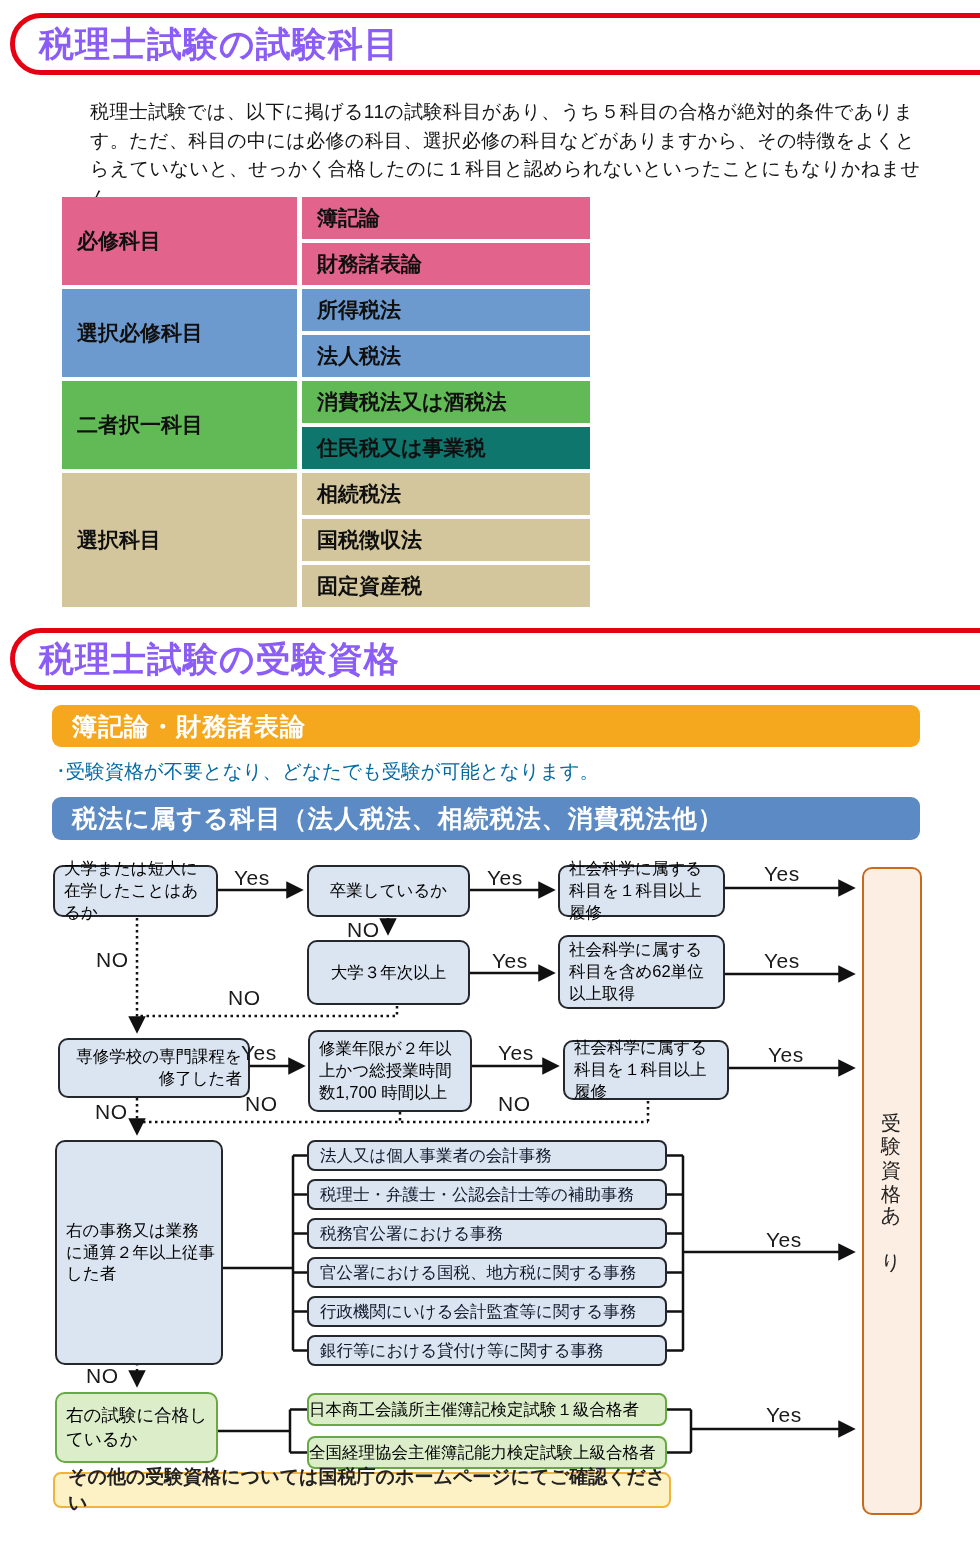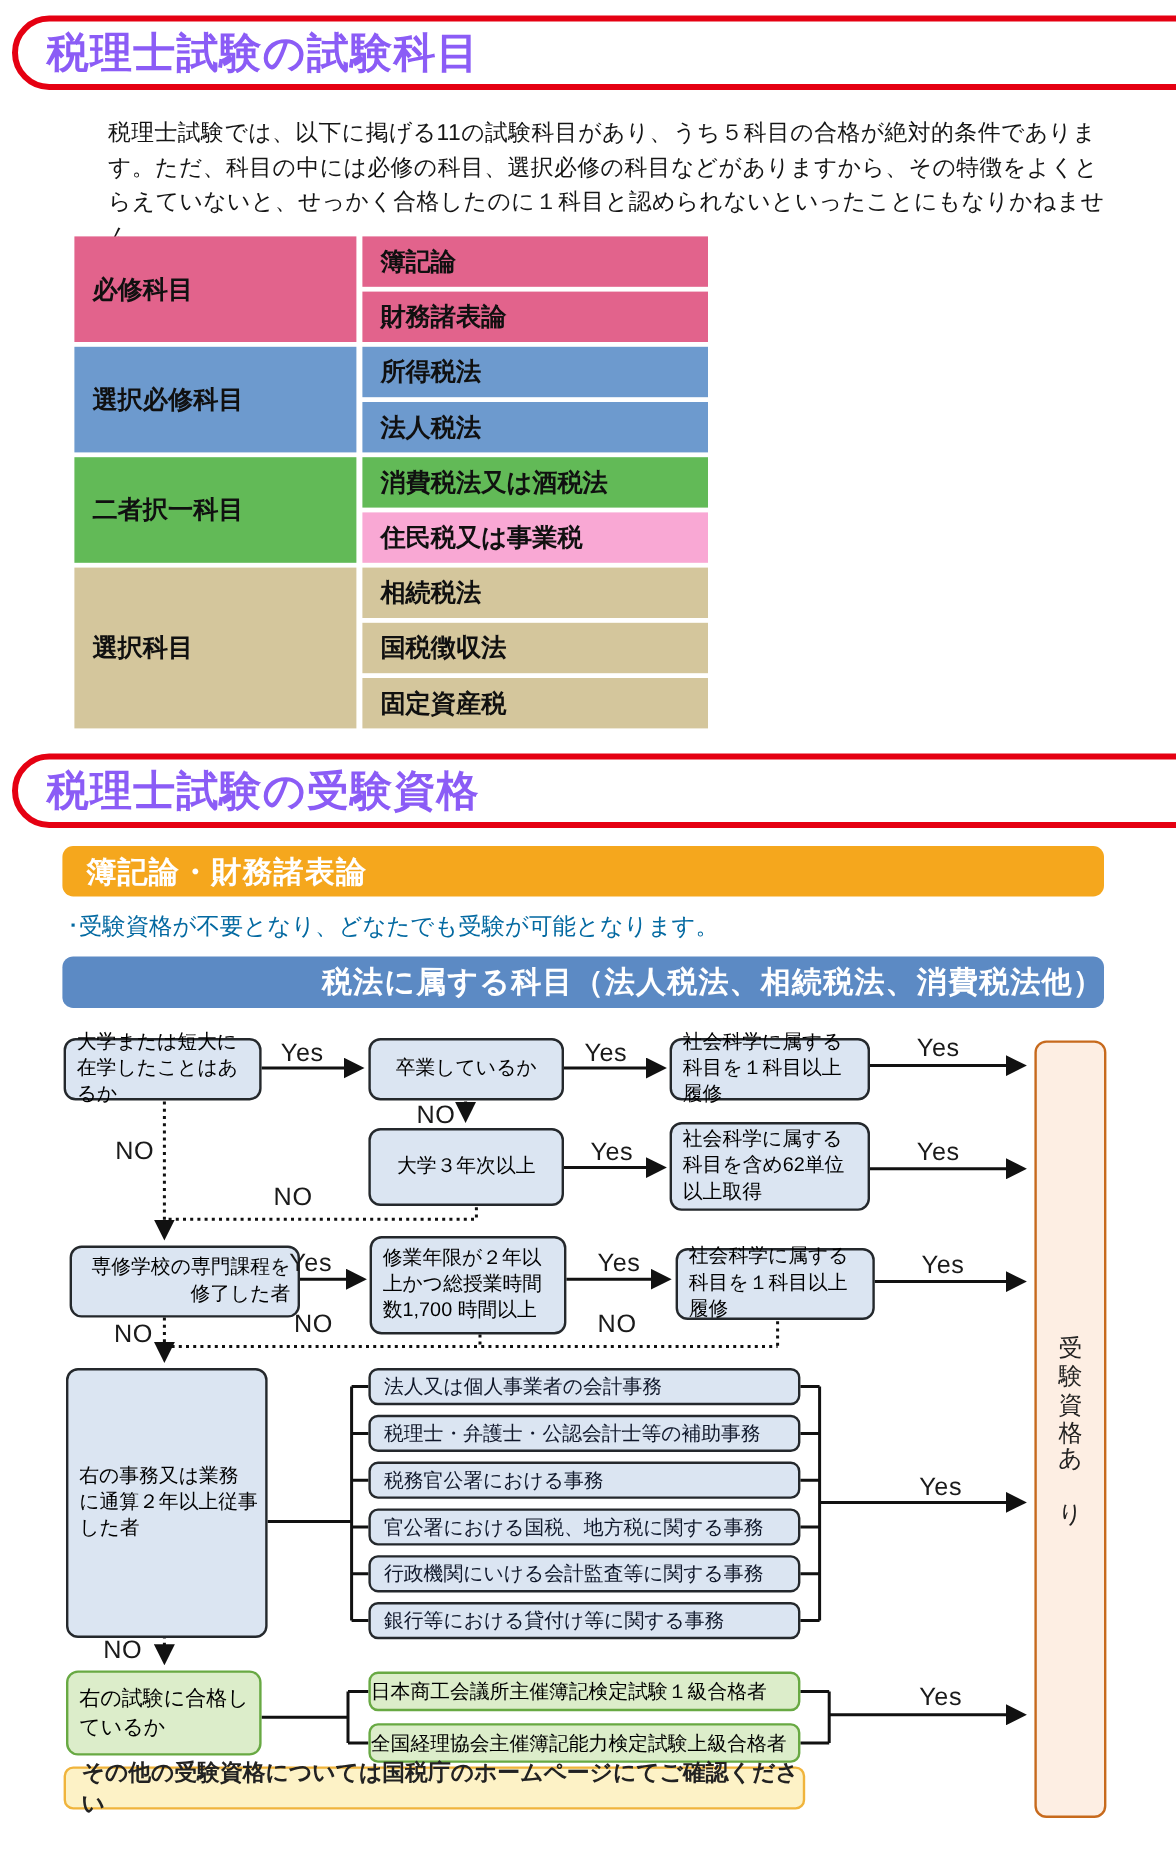--- a/index.html
+++ b/index.html
@@ -21,21 +21,21 @@
                  grid-template-columns:235px 288px;column-gap:5px;row-gap:4px;
                  grid-auto-rows:42px;z-index:2;}
   .tcell{display:flex;align-items:center;padding-left:15px;font-size:21px;font-weight:600;
          color:#101010;box-sizing:border-box;}
 
   
   .bar{position:absolute;left:52px;width:868px;border-radius:9px;z-index:2;
        display:flex;align-items:center;}
   .bar span{color:#fff;font-weight:bold;font-size:25px;padding-left:20px;letter-spacing:1px;}
   .bar.orange{top:705px;height:42px;background:#f5a71d;}
-  .bar.blue{top:797px;height:43px;background:#5c8ac4;justify-content:flex-end;}
+  .bar.blue{top:797px;height:43px;background:#5c8ac4;}
   .note-line{position:absolute;left:56px;top:758px;font-size:19.5px;color:#0369a1;z-index:2;}
 
   
   .fbox{position:absolute;background:#dbe5f2;border:2.5px solid #24282c;border-radius:10px;
         box-sizing:border-box;display:flex;align-items:center;font-size:16.5px;line-height:1.32;
         color:#000;padding:3px 6px 3px 9px;z-index:2;}
   .fbox.center{justify-content:center;text-align:center;padding:3px 4px;}
   .gbox{background:#dcedca;border-color:#68a943;font-size:17.5px;}
   .item{background:#dbe5f2;border:2px solid #24282c;border-radius:8px;box-sizing:border-box;
         height:31px;margin-bottom:8px;display:flex;align-items:center;padding-left:11px;
@@ -124,21 +124,21 @@
   <p class="intro">税理士試験では、以下に掲げる11の試験科目があり、うち５科目の合格が絶対的条件であります。ただ、科目の中には必修の科目、選択必修の科目などがありますから、その特徴をよくとらえていないと、せっかく合格したのに１科目と認められないといったことにもなりかねません。</p>
   <div id="subject-table">
       <div class="tcell" style="background: rgb(226, 99, 140); grid-area: 1 / 1 / span 2;">必修科目</div>
       <div class="tcell" style="background: rgb(226, 99, 140); grid-area: 1 / 2;">簿記論</div>
       <div class="tcell" style="background: rgb(226, 99, 140); grid-area: 2 / 2;">財務諸表論</div>
       <div class="tcell" style="background: rgb(109, 154, 206); grid-area: 3 / 1 / span 2;">選択必修科目</div>
       <div class="tcell" style="background: rgb(109, 154, 206); grid-area: 3 / 2;">所得税法</div>
       <div class="tcell" style="background: rgb(109, 154, 206); grid-area: 4 / 2;">法人税法</div>
       <div class="tcell" style="background: rgb(98, 186, 87); grid-area: 5 / 1 / span 2;">二者択一科目</div>
       <div class="tcell" style="background: rgb(98, 186, 87); grid-area: 5 / 2;">消費税法又は酒税法</div>
-      <div class="tcell" style="background: #f9a8d4; grid-area: 6 / 2;">住民税又は事業税</div>
+      <div class="tcell" style="background: #0f766e; grid-area: 6 / 2;">住民税又は事業税</div>
       <div class="tcell" style="background: rgb(212, 198, 156); grid-area: 7 / 1 / span 3;">選択科目</div>
       <div class="tcell" style="background: rgb(212, 198, 156); grid-area: 7 / 2;">相続税法</div>
       <div class="tcell" style="background: rgb(212, 198, 156); grid-area: 8 / 2;">国税徴収法</div>
       <div class="tcell" style="background: rgb(212, 198, 156); grid-area: 9 / 2;">固定資産税</div>
     </div>
 
   <div class="hdr" style="top:628px">
     <span>税理士試験の受験資格</span>
   </div>
   <div class="bar orange">

